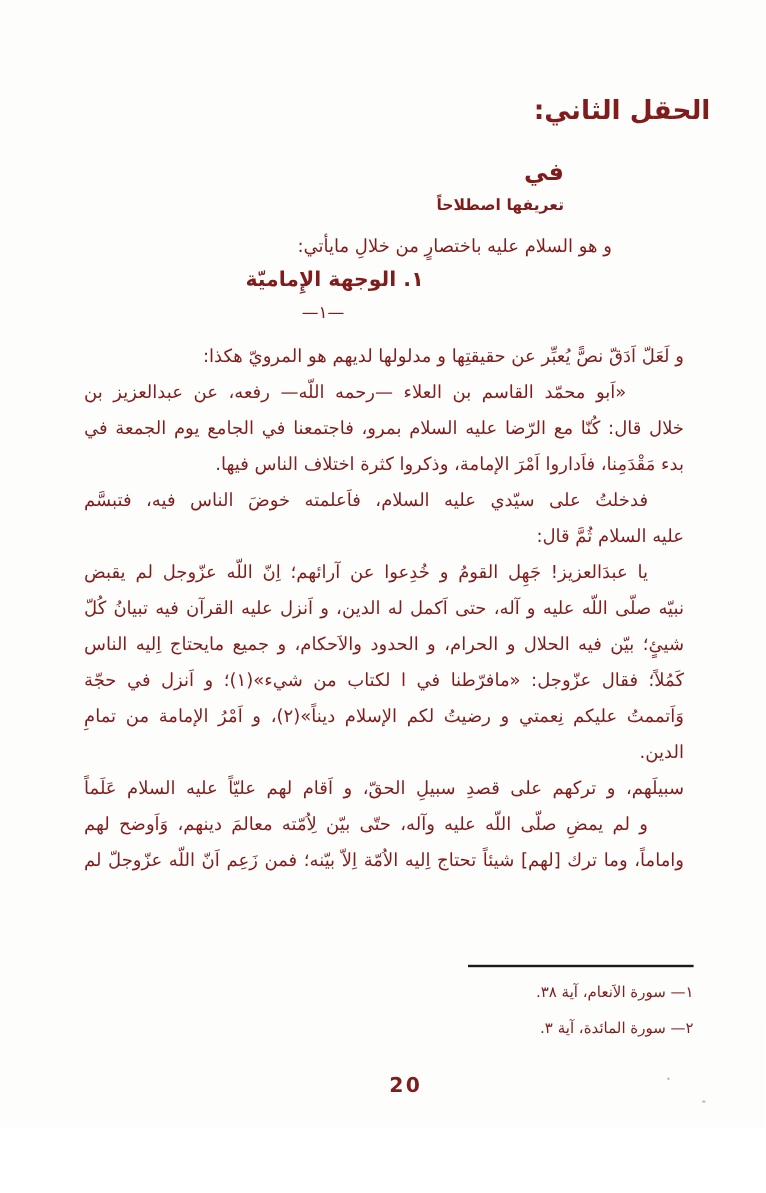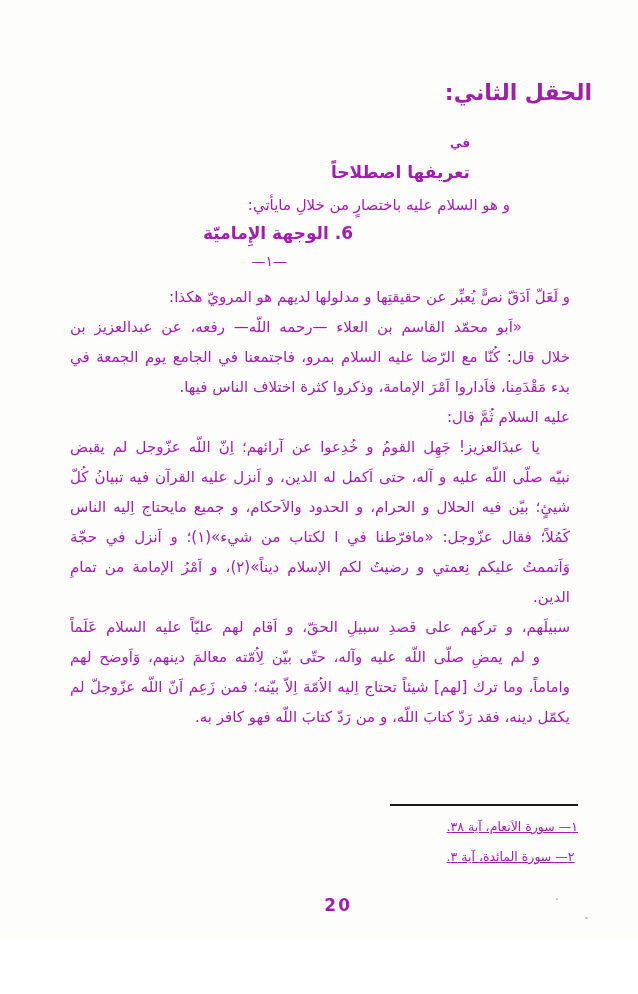--- a/index.html
+++ b/index.html
@@ -1,34 +1,34 @@
 <!DOCTYPE html>
 <html lang="ar" dir="rtl"><head>
 <meta charset="utf-8">
 <style>
   html,body{margin:0;padding:0;background:#ffffff;}
   .page{
     position:relative;
     width:638px;height:940px;
     background:#fdfdfc;
     font-family:"DejaVu Sans", sans-serif;
-    color:#a21caf;
+    color:#7f1d1d;
     direction:rtl;
     overflow:hidden;
   }
   .chapter-heading{
     position:absolute;top:80px;right:46px;
     font-size:22px;font-weight:700;letter-spacing:0;
   }
   .subtitle-block{
     position:absolute;top:129px;right:168px;
     text-align:right;
   }
-  .subtitle-fi{font-size:12px;line-height:28px;font-weight:700;}
-  .subtitle-title{font-size:17px;line-height:30px;font-weight:700;text-align:right;}
+  .subtitle-fi{font-size:20px;line-height:28px;font-weight:700;}
+  .subtitle-title{font-size:13px;line-height:30px;font-weight:700;text-align:right;}
   .intro-line{
     position:absolute;top:196px;right:128px;
     font-size:15px;
   }
   .section-title{
     position:absolute;top:223px;right:285px;
     font-size:17px;font-weight:700;
   }
   .section-marker{
     position:absolute;top:253px;right:351px;
@@ -44,21 +44,21 @@
   }
   .line.last{text-align:right;text-align-last:auto;}
   .line.first{padding-right:30px;}
   .line.first-wide{padding-right:48px;}
   .footnote-rule{
     position:absolute;top:804px;right:60px;
     width:188px;height:2px;background:#1a1a1a;
   }
   .footnotes{
     position:absolute;top:812px;right:60px;
-    font-size:12.5px;line-height:30px;text-align:left;text-decoration:underline;
+    font-size:12.5px;line-height:30px;text-align:right;
   }
   .page-number{
     position:absolute;top:895px;right:286px;
     font-size:17px;font-weight:700;letter-spacing:2px;
   }
   .speck{position:absolute;border-radius:50%;background:#b9b9b4;}
   .speck.s1{top:898px;left:556px;width:2px;height:2px;}
   .speck.s2{top:917px;left:585px;width:3px;height:2px;}
   .speck.s3{top:941px;left:601px;width:2px;height:2px;}
 </style>
@@ -69,40 +69,40 @@
 
   <div class="chapter-heading">الحقل الثاني:</div>
 
   <div class="subtitle-block">
     <div class="subtitle-fi">في</div>
     <div class="subtitle-title">تعريفها اصطلاحاً</div>
   </div>
 
   <div class="intro-line">و هو السلام عليه باختصارٍ من خلالِ مايأتي:</div>
 
-  <div class="section-title">6. الوجهة الإِماميّة</div>
+  <div class="section-title">١. الوجهة الإِماميّة</div>
 
   <div class="section-marker">—١—</div>
 
   <div class="body-text">
     <div class="line last">و لَعَلّ اَدَقّ نصًّ يُعبِّر عن حقيقتِها و مدلولها لديهم هو المرويّ هكذا:</div>
     <div class="line first-wide">«اَبو محمّد القاسم بن العلاء —رحمه اللّه— رفعه، عن عبدالعزيز بن</div>
     <div class="line">خلال قال: كُنّا مع الرّضا عليه السلام بمرو، فاجتمعنا في الجامع يوم الجمعة في</div>
     <div class="line last">بدء مَقْدَمِنا، فاَداروا اَمْرَ الإمامة، وذكروا كثرة اختلاف الناس فيها.</div>
+    <div class="line first">فدخلتُ على سيّدي عليه السلام، فاَعلمته خوضَ الناس فيه، فتبسَّم</div>
     <div class="line last">عليه السلام ثُمَّ قال:</div>
     <div class="line first">يا عبدَالعزيز! جَهِل القومُ و خُدِعوا عن آرائهم؛ اِنّ اللّه عزّوجل لم يقبض</div>
     <div class="line">نبيّه صلّى اللّه عليه و آله، حتى اَكمل له الدين، و اَنزل عليه القرآن فيه تبيانُ كُلّ</div>
     <div class="line">شيئٍ؛ بيّن فيه الحلال و الحرام، و الحدود والاَحكام، و جميع مايحتاج اِليه الناس</div>
     <div class="line">كَمُلاً؛ فقال عزّوجل: «مافرّطنا في ا لكتاب من شيء»(١)؛ و اَنزل في حجّة</div>
     <div class="line">وَاَتممتُ عليكم نِعمتي و رضيتُ لكم الإسلام ديناً»(٢)، و اَمْرُ الإمامة من تمامِ</div>
     <div class="line last">الدين.</div>
     <div class="line">سبيلَهم، و تركهم على قصدِ سبيلِ الحقّ، و اَقام لهم عليّاً عليه السلام عَلَماً</div>
     <div class="line first">و لم يمضِ صلّى اللّه عليه وآله، حتّى بيّن لِاُمّته معالمَ دينهم، وَاَوضح لهم</div>
     <div class="line">واماماً، وما ترك [لهم] شيئاً تحتاج اِليه الاُمّة اِلاّ بيّنه؛ فمن زَعِم اَنّ اللّه عزّوجلّ لم</div>
-    <div class="line last">يكمّل دينه، فقد رَدّ كتابَ اللّه، و من رَدّ كتابَ اللّه فهو كافر به.</div>
   </div>
 
   <div class="footnote-rule"></div>
 
   <div class="footnotes">
     <div class="footnote-item">١— سورة الاَنعام، آية ٣٨.</div>
     <div class="footnote-item">٢— سورة المائدة، آية ٣.</div>
   </div>
 
   <div class="page-number">20</div>

